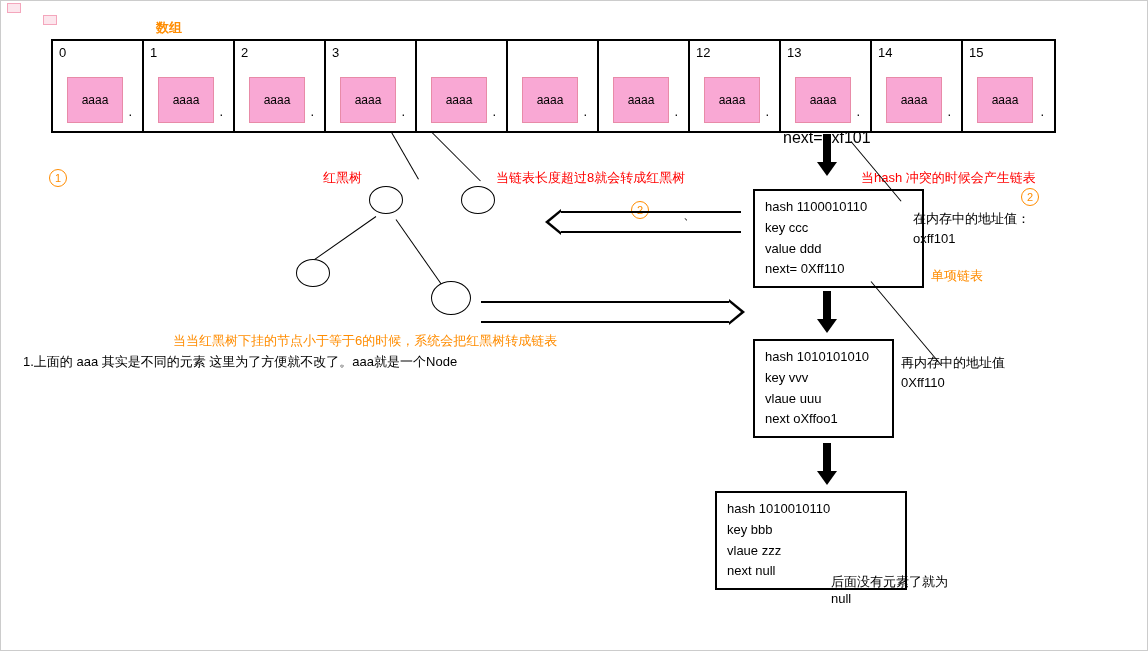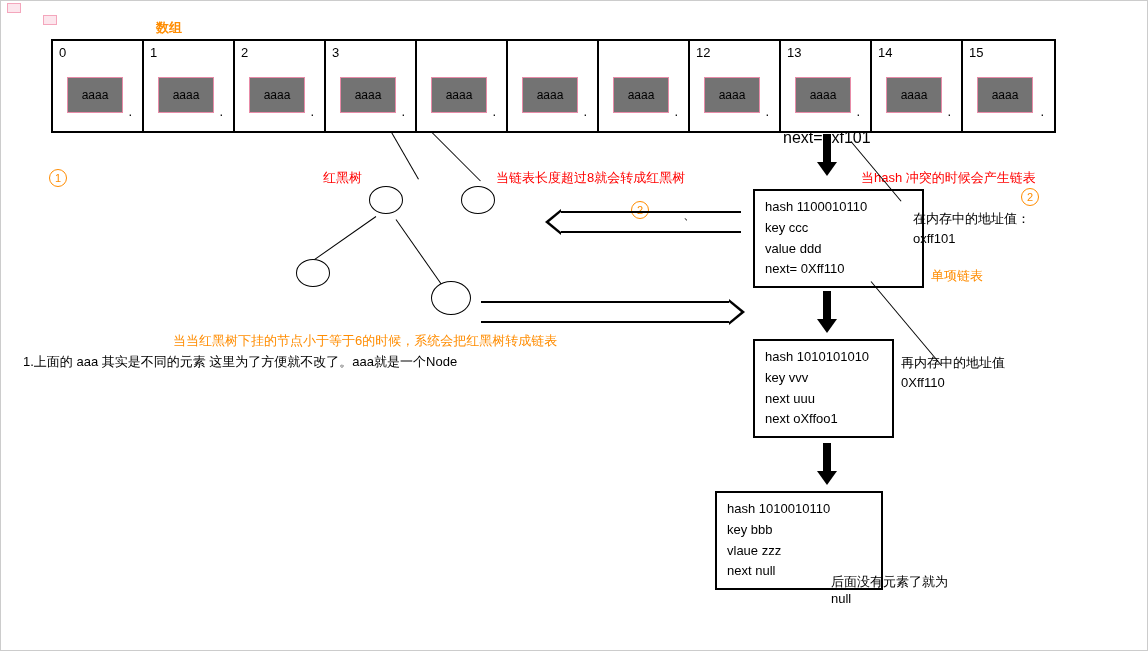--- a/index.html
+++ b/index.html
@@ -42,22 +42,22 @@
   .cell-index {
     position: absolute;
     top: 4px;
     left: 6px;
   }
   .cell-box {
     position: absolute;
     top: 36px;
     left: 14px;
     width: 56px;
-    height: 36px;
-    background: #737373;
+    height: 46px;
+    background: #f9a8d4;
     border: 1px solid #e88ba8;
     display: flex;
     align-items: center;
     justify-content: center;
     font-size: 12px;
   }
   .cell-dot {
     position: absolute;
     bottom: 12px;
     right: 10px;
@@ -316,31 +316,31 @@
 
 <div class="line" style="top:140px;left:850px;width:78px;transform:rotate(50deg);"></div>
 
 <div class="line" style="top:280px;left:870px;width:110px;transform:rotate(50deg);"></div>
 
 <div class="arrow-down" style="top:290px;left:816px;"></div>
 
 <div class="node-box" style="top:338px;left:752px;width:141px;">
   <div>hash 1010101010</div>
   <div>key  vvv</div>
-  <div>next uuu</div>
+  <div>vlaue uuu</div>
   <div>next oXffoo1</div>
 </div>
 <div class="addr-label" style="top:352px;left:900px;">
   <div>再内存中的地址值</div>
   <div>0Xff110</div>
 </div>
 
 <div class="arrow-down" style="top:442px;left:816px;"></div>
 
-<div class="node-box" style="top:490px;left:714px;width:168px;">
+<div class="node-box" style="top:490px;left:714px;width:192px;">
   <div>hash 1010010110</div>
   <div>key bbb</div>
   <div>vlaue zzz</div>
   <div>next null</div>
 </div>
 <div style="position:absolute;top:572px;left:830px;width:135px;">后面没有元素了就为null</div>
 
 <div class="orange-text" style="position:absolute;top:331px;left:172px;">当当红黑树下挂的节点小于等于6的时候，系统会把红黑树转成链表</div>
 <div style="position:absolute;top:352px;left:22px;">1.上面的 aaa 其实是不同的元素 这里为了方便就不改了。aaa就是一个Node</div>
 

